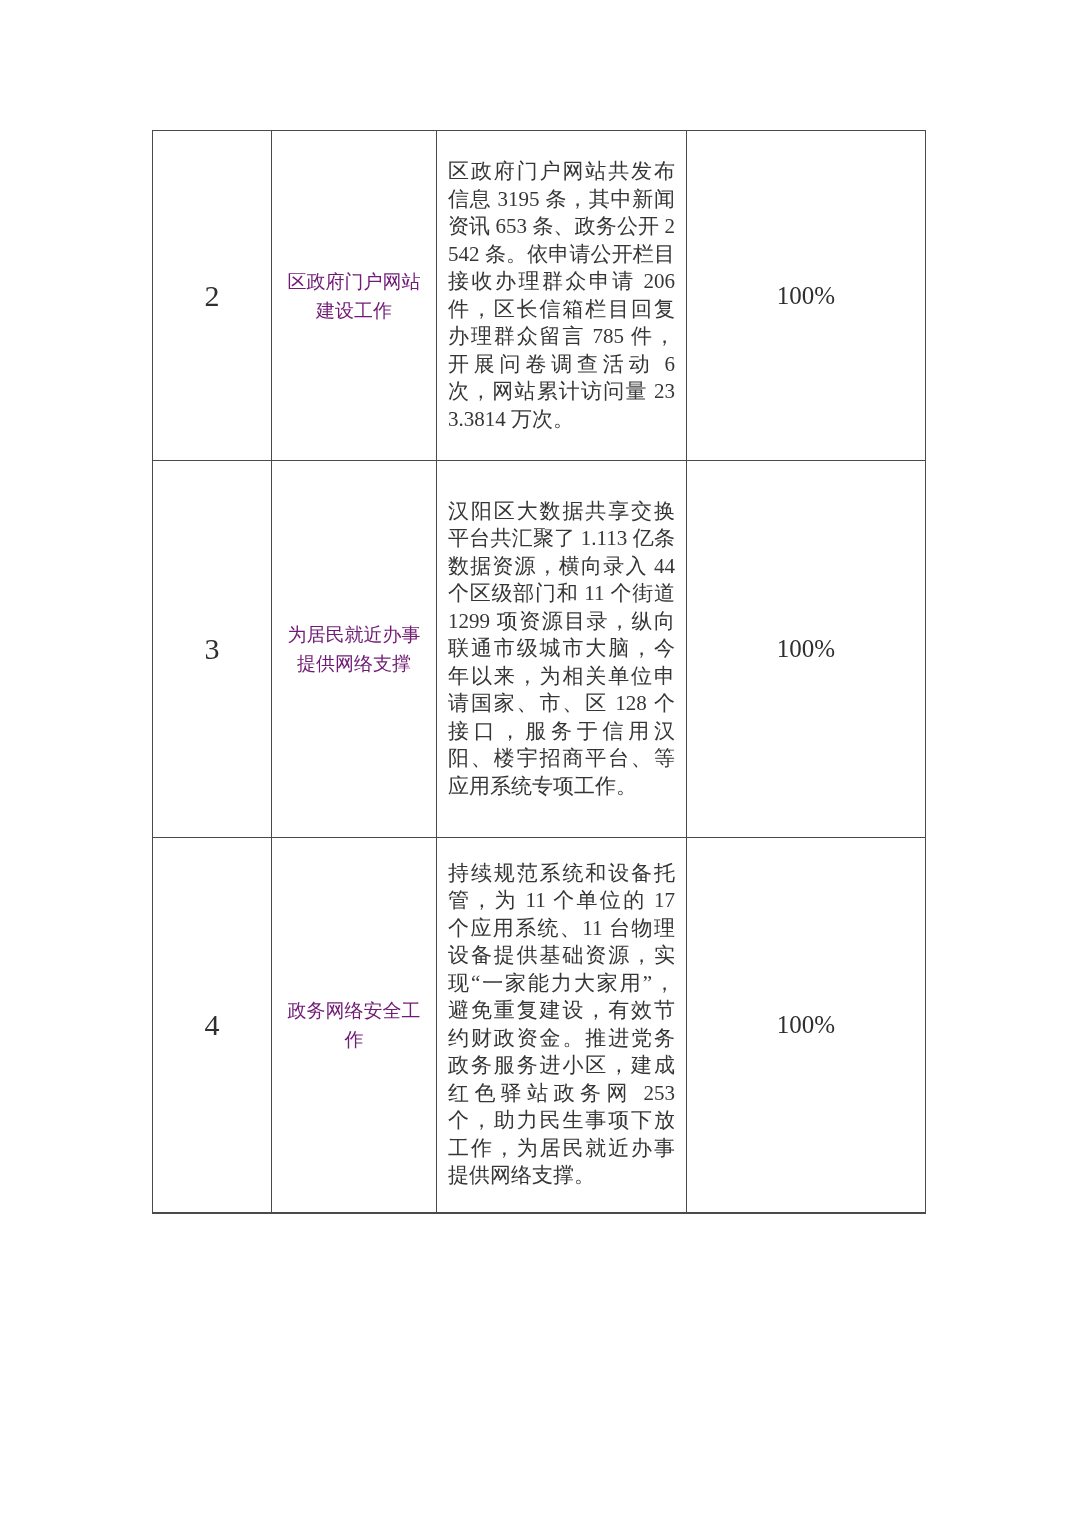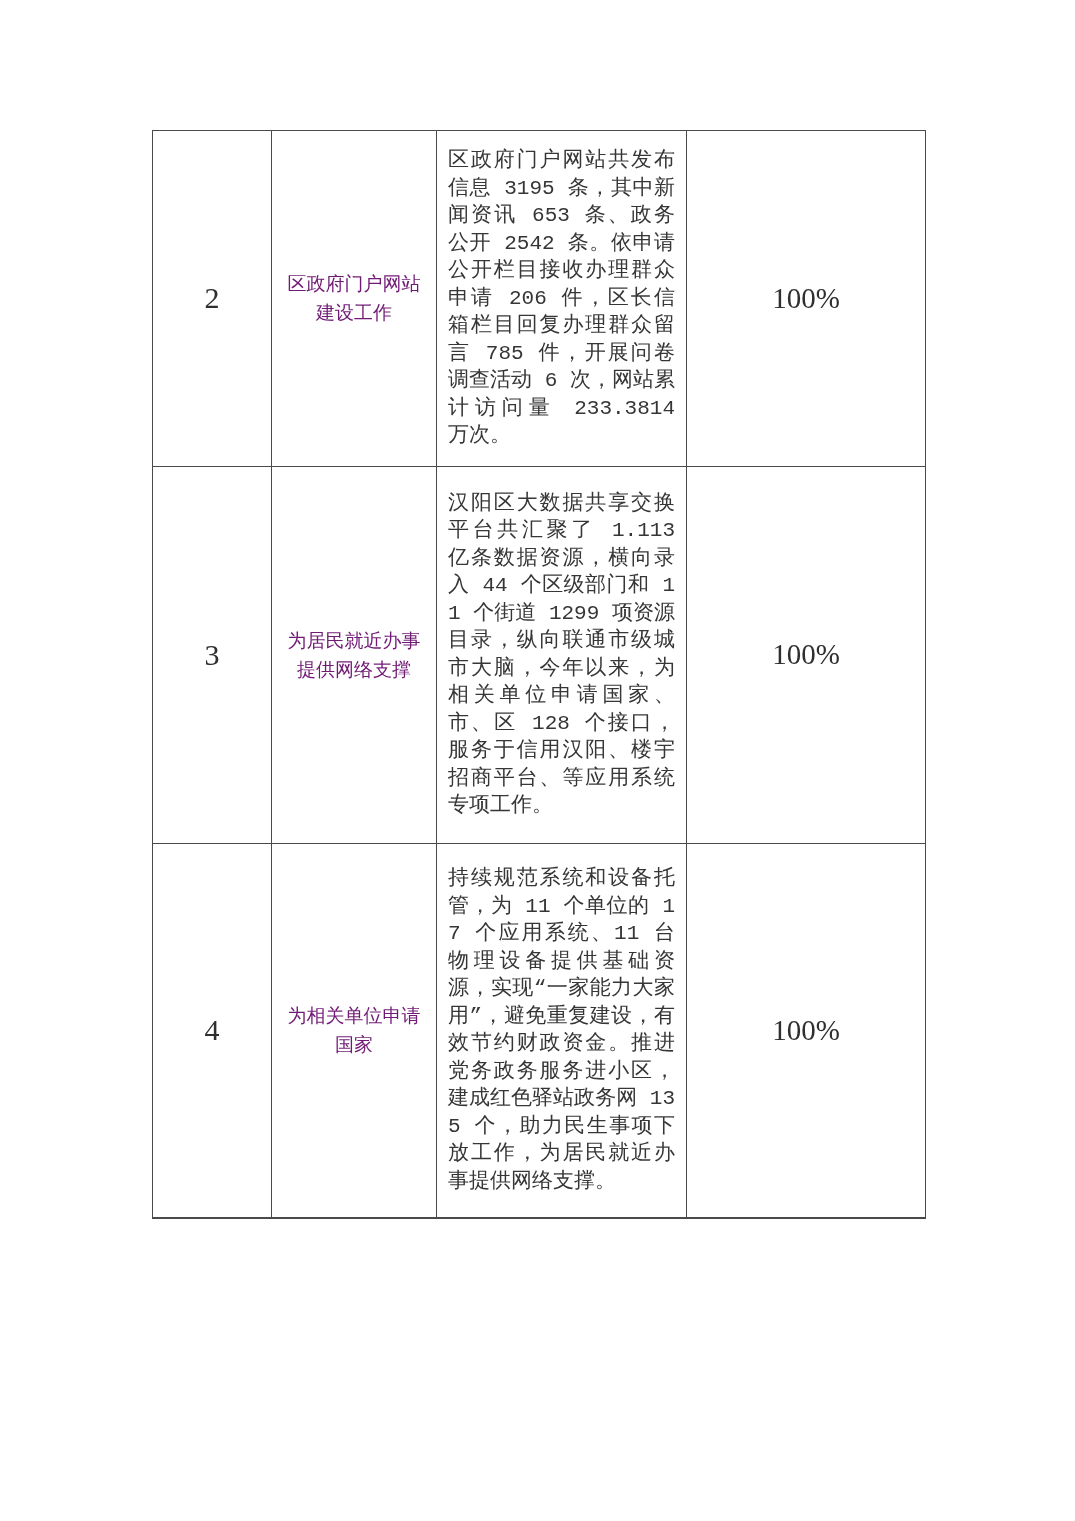--- a/index.html
+++ b/index.html
@@ -51,33 +51,32 @@
   .task-inner {
     width: 136px;
     margin: 0 auto;
     font-size: 19px;
     line-height: 29px;
     text-align: center;
     color: #701a75;
   }
   td.desc-cell {
     padding: 16px 11px;
-    font-family: Liberation Mono, monospace;
   }
   .desc-inner {
     font-size: 21px;
     line-height: 27.5px;
     text-align: justify;
     text-justify: inter-character;
     color: #363636;
     word-break: break-all;
   }
   td.rate-cell {
     text-align: center;
-    font-size: 29px;
+    font-size: 25px;
     color: #2f2f2f;
   }
 </style>
 </head>
 <body>
 
 <table class="doc-table">
   <colgroup>
     <col class="c-num">
     <col class="c-task">
@@ -111,23 +110,23 @@
       </td>
       <td class="rate-cell">
         <span>100%</span>
       </td>
     </tr>
     <tr class="r3">
       <td class="num-cell">
         <span>4</span>
       </td>
       <td class="task-cell">
-        <div class="task-inner">为相关单位申请国家</div>
+        <div class="task-inner">政务网络安全工作</div>
       </td>
       <td class="desc-cell">
-        <div class="desc-inner">持续规范系统和设备托管，为 11 个单位的 17 个应用系统、11 台物理设备提供基础资源，实现“一家能力大家用”，避免重复建设，有效节约财政资金。推进党务政务服务进小区，建成红色驿站政务网 135 个，助力民生事项下放工作，为居民就近办事提供网络支撑。</div>
+        <div class="desc-inner">持续规范系统和设备托管，为 11 个单位的 17 个应用系统、11 台物理设备提供基础资源，实现“一家能力大家用”，避免重复建设，有效节约财政资金。推进党务政务服务进小区，建成红色驿站政务网 253 个，助力民生事项下放工作，为居民就近办事提供网络支撑。</div>
       </td>
       <td class="rate-cell">
         <span>100%</span>
       </td>
     </tr>
   </tbody>
 </table>
 
 </body></html>

